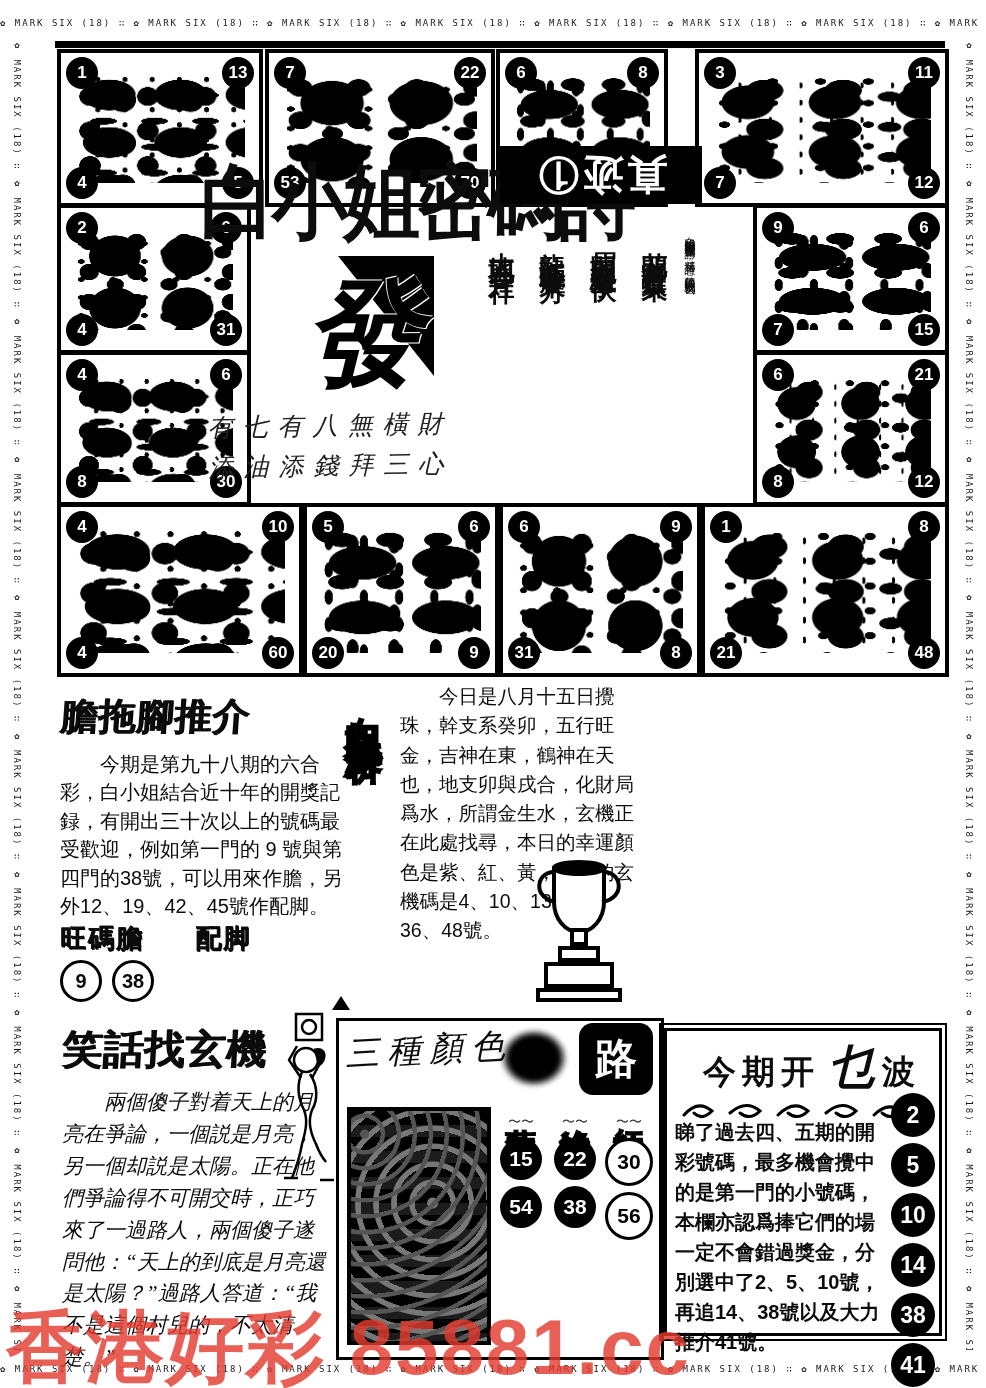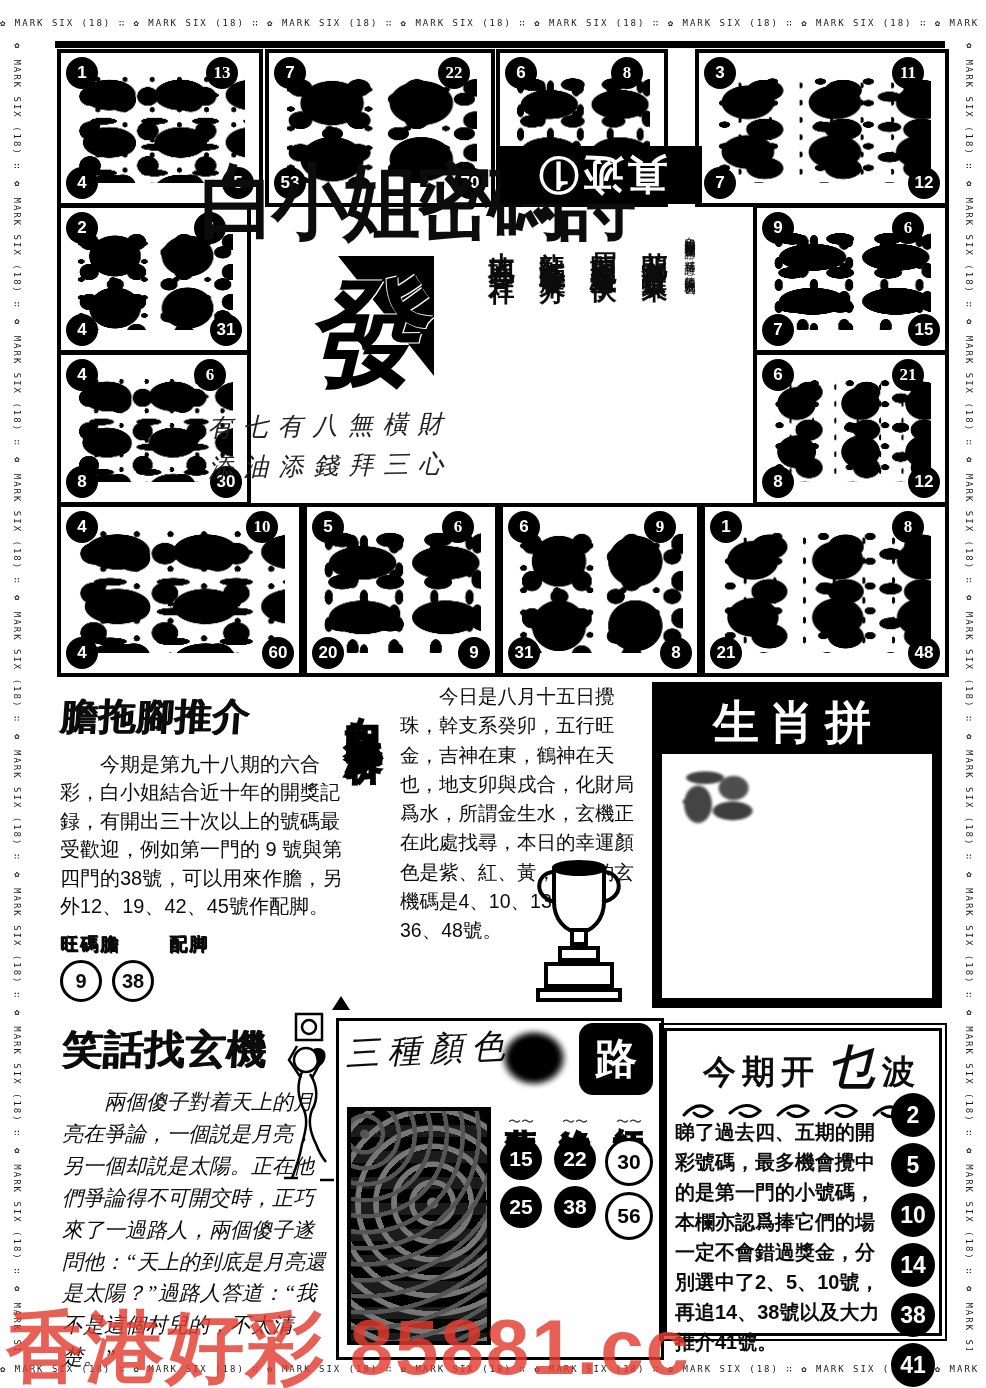--- a/index.html
+++ b/index.html
@@ -11,21 +11,21 @@
   .bs-top{top:8px;left:0;width:986px;height:30px;line-height:30px;}
   .bs-bottom{bottom:4px;left:0;width:986px;height:30px;line-height:30px;}
   .bs-left{top:40px;left:2px;width:30px;height:1310px;writing-mode:vertical-rl;line-height:30px;}
   .bs-right{top:40px;right:2px;width:30px;height:1310px;writing-mode:vertical-rl;line-height:30px;}
   .top-rule{position:absolute;left:55px;top:41px;width:890px;height:7px;background:#000;}
   
   .grid{position:absolute;left:55px;top:49px;width:890px;height:626px;}
   .panel{position:absolute;border:4px solid #000;background:#fff;}
   .badge{position:absolute;width:32px;height:32px;border-radius:50%;background:#000;color:#fff;
          display:flex;align-items:center;justify-content:center;font-weight:bold;font-size:17px;}
-  .badge.c0{left:5px;top:4px;} .badge.c1{right:21px;top:4px;font-family:Liberation Serif, serif;}
+  .badge.c0{left:5px;top:4px;} .badge.c1{right:5px;top:4px;}
   .badge.c2{left:5px;bottom:4px;} .badge.c3{right:5px;bottom:4px;}
   .ink{position:absolute;inset:22px 14px 20px 14px;background-repeat:no-repeat;filter:blur(.4px);}
   .ink-a{background:
     radial-gradient(closest-side at 48% 42%,#000 76%,transparent 78%),
     radial-gradient(closest-side at 26% 62%,#000 70%,transparent 73%),
     radial-gradient(closest-side at 70% 58%,#000 64%,transparent 67%),
     radial-gradient(closest-side at 56% 78%,#000 58%,transparent 62%),
     radial-gradient(closest-side at 84% 30%,#000 55%,transparent 60%);
     background-size:42% 44%,34% 32%,40% 40%,30% 24%,16% 14%;}
   .ink-b{background:
@@ -72,21 +72,21 @@
   .fa-char{position:absolute;left:4px;top:-6px;font-size:118px;font-family:"Liberation Serif",serif;
            font-style:italic;font-weight:bold;color:#000;text-shadow:1px 1px 0 #fff,-1px -1px 0 #fff;}
   .handwritten{position:absolute;left:8px;top:256px;font-family:"Liberation Serif",serif;
                font-size:25px;font-style:italic;letter-spacing:10px;color:#222;transform:rotate(-1deg);
                line-height:1.6;white-space:nowrap;}
   
   .tips{position:absolute;left:60px;top:692px;width:292px;height:318px;}
   .tips-title{font-size:37px;font-weight:900;letter-spacing:1px;transform:skewX(-4deg);
               text-shadow:1.5px 0 #000;}
   .tips-body{margin-top:8px;font-size:20px;line-height:1.42;text-indent:2em;}
-  .tips-labels{margin-top:12px;font-size:18px;font-weight:900;letter-spacing:2px;
+  .tips-labels{margin-top:1px;font-size:26px;font-weight:900;letter-spacing:2px;
                text-shadow:1px 1px 0 #000,.5px 0 0 #000;}
   .tips-labels .lab2{margin-left:42px;}
   .tips-numrow{margin-top:4px;display:flex;align-items:center;gap:10px;}
   .circle-outline{width:36px;height:36px;border:3px solid #000;border-radius:50%;display:flex;
                   align-items:center;justify-content:center;font-size:20px;font-weight:bold;}
   .peg-nums{font-size:26px;font-weight:bold;letter-spacing:6px;margin-left:16px;}
   .tri{position:absolute;right:2px;bottom:0;width:0;height:0;border-left:9px solid transparent;
        border-right:9px solid transparent;border-bottom:14px solid #000;}
   .analysis{position:absolute;left:338px;top:682px;width:304px;height:330px;}
   .an-title{position:absolute;left:0;top:6px;writing-mode:vertical-rl;font-size:37px;font-weight:900;
@@ -293,24 +293,20 @@
         <path d="M84 16 c18 0 22 26 -2 30"></path>
         <ellipse cx="59" cy="12" rx="25" ry="6" fill="#000"></ellipse>
         <path d="M52 74 h14 v14 h-14 z" fill="#fff"></path>
         <path d="M40 92 h38 v12 h-38 z" fill="#fff"></path>
         <path d="M26 108 h66 v22 h-66 z" fill="#fff"></path>
         <path d="M18 134 h82 v10 h-82 z" fill="#fff"></path>
       </g>
     </svg>
   </div>
 
-  <div class="zodiac">
-    <div class="zodiac-head">生肖拼</div>
-    <div class="zodiac-noise"></div>
-  </div>
 
   <div class="joke">
     <div class="joke-title">笑話找玄機</div>
     <svg class="woman" width="96" height="180" viewBox="0 0 96 180">
       <g fill="none" stroke="#000" stroke-width="2.5">
         <rect x="42" y="6" width="26" height="26" fill="#fff"></rect>
         <circle cx="55" cy="19" r="7"></circle>
         <circle cx="52" cy="52" r="12" fill="#fff"></circle>
         <path d="M60 42 c12 -4 14 10 4 16" fill="#000"></path>
         <path d="M48 64 c-6 14 -4 26 2 38 c4 10 2 20 -2 34 c-2 12 -6 24 -10 34"></path>
@@ -326,21 +322,21 @@
   <div class="waves">
     <div class="waves-title">三種顏色</div>
     <div class="waves-smudge"></div>
     <div class="stamp">路</div>
     <div class="photo"></div>
     <div class="wave-cols" id="wave-cols">
         <div class="wave-col">
           <div class="wave-label">藍波</div>
           <div class="wave-tilde">〜〜</div>
           <div class="wcircle filled">15</div>
-          <div class="wcircle filled">25</div>
+          <div class="wcircle filled">54</div>
         </div>
         <div class="wave-col">
           <div class="wave-label">綠波</div>
           <div class="wave-tilde">〜〜</div>
           <div class="wcircle filled">22</div>
           <div class="wcircle filled">38</div>
         </div>
         <div class="wave-col">
           <div class="wave-label">紅波</div>
           <div class="wave-tilde">〜〜</div>

